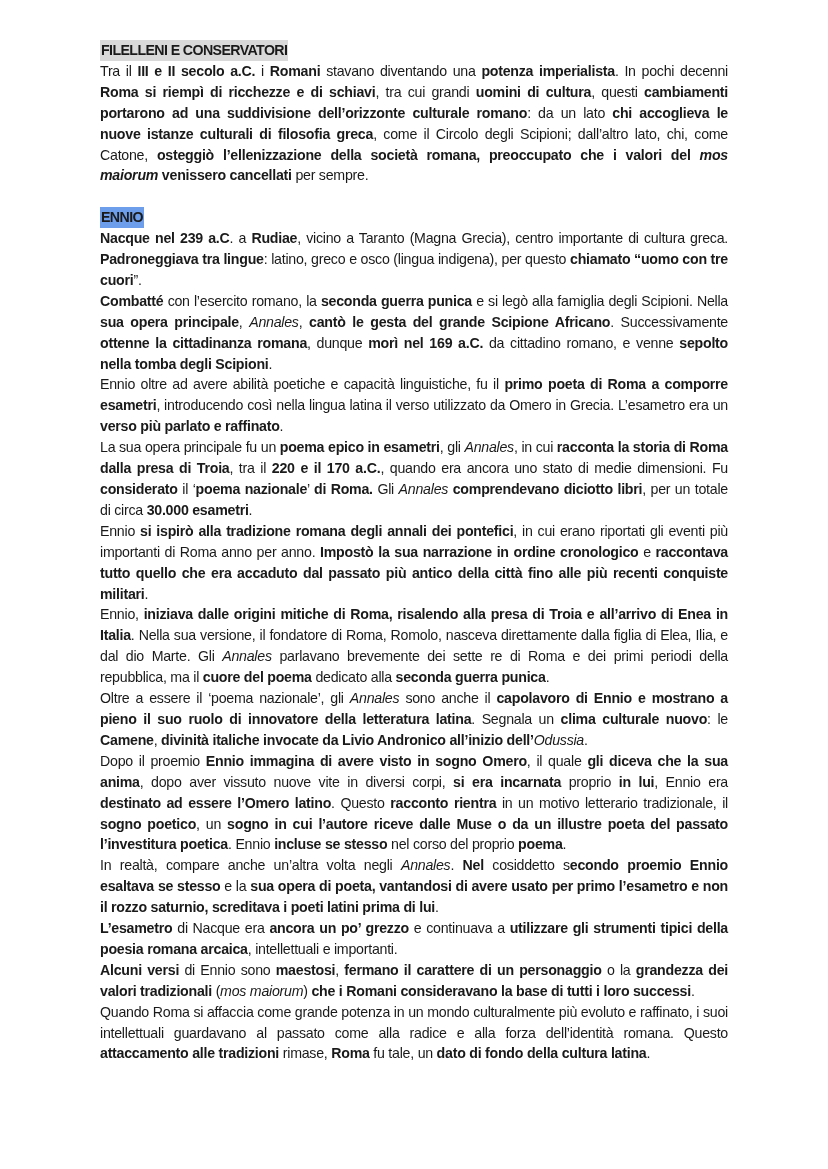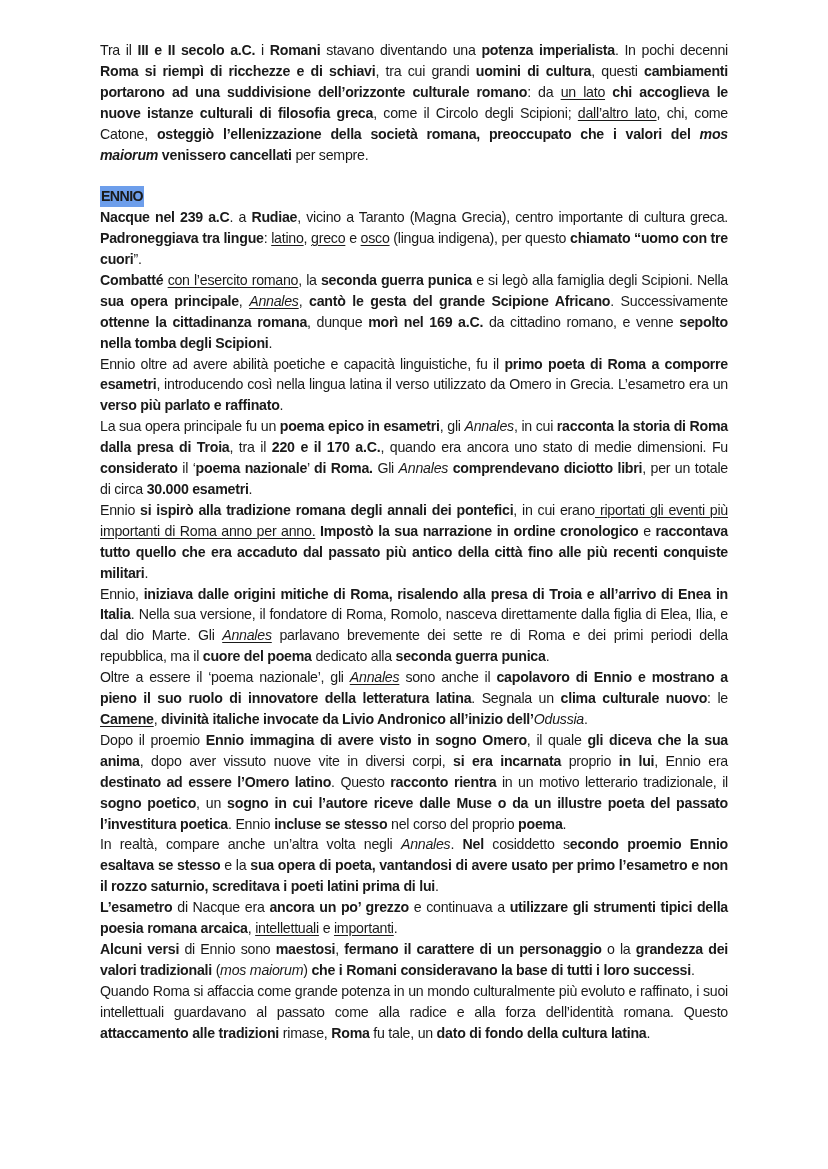--- a/index.html
+++ b/index.html
@@ -10,27 +10,28 @@
     font-size: 14.2px; line-height: 20.9px; color: #1a1a1a;
     letter-spacing: -0.25px;
   }
   .heading { display: inline-block; font-weight: bold; padding: 0 1px; letter-spacing: -0.6px; }
   .heading.gray { background: #d9d9d9; }
   .heading.blue { background: #6d9eeb; }
   .para { text-align: justify; margin: 0; }
   .spacer { height: 20.9px; }
   .b { font-weight: bold; }
   .i { font-style: italic; }
-  .u { text-decoration: underline; text-underline-offset: 2px; text-decoration-thickness: 1px; }
+  .u { text-underline-offset: 2px; text-decoration-thickness: 1px; }
 </style>
 </head>
 <body>
 
 <div class="page">
   <section>
+    <div class="heading gray">FILELLENI E CONSERVATORI</div>
     <div>
         <p class="para"><span>Tra il </span><span class="b">III e II secolo a.C.</span><span> i </span><span class="b">Romani</span><span> stavano diventando una </span><span class="b">potenza imperialista</span><span>. In pochi decenni </span><span class="b">Roma si riempì di ricchezze e di schiavi</span><span>, tra cui grandi </span><span class="b">uomini di cultura</span><span>, questi </span><span class="b">cambiamenti portarono ad una suddivisione  dell’orizzonte culturale romano</span><span>: da </span><span class="u">un lato</span><span> </span><span class="b">chi accoglieva le nuove istanze culturali di filosofia greca</span><span>, come il Circolo degli Scipioni; </span><span class="u">dall’altro lato</span><span>, chi, come Catone, </span><span class="b">osteggiò l’ellenizzazione della società romana, preoccupato che i valori del </span><span class="b i">mos maiorum</span><span class="b"> venissero cancellati</span><span> per sempre.</span></p>
       </div>
   </section>
   <div class="spacer"></div>
   <section>
     <div class="heading blue">ENNIO</div>
     <div>
         <p class="para"><span class="b">Nacque nel 239 a.C</span><span>. a </span><span class="b">Rudiae</span><span>, vicino a Taranto (Magna Grecia), centro importante di cultura greca. </span><span class="b">Padroneggiava tra lingue</span><span>: </span><span class="u">latino</span><span>,  </span><span class="u">greco</span><span> e </span><span class="u">osco</span><span> (lingua indigena), per questo  </span><span class="b">chiamato “uomo con tre cuori</span><span>”.</span></p>
         <p class="para"><span class="b">Combatté</span><span>  </span><span class="u">con l’esercito romano</span><span>, la </span><span class="b">seconda guerra punica</span><span> e si legò alla famiglia degli Scipioni. Nella </span><span class="b">sua opera principale</span><span>, </span><span class="i u">Annales</span><span>, </span><span class="b">cantò le gesta del grande Scipione Africano</span><span>. Successivamente </span><span class="b">ottenne la cittadinanza romana</span><span>, dunque </span><span class="b">morì nel 169 a.C.</span><span> da cittadino romano, e venne </span><span class="b">sepolto nella tomba degli Scipioni</span><span>.</span></p>

